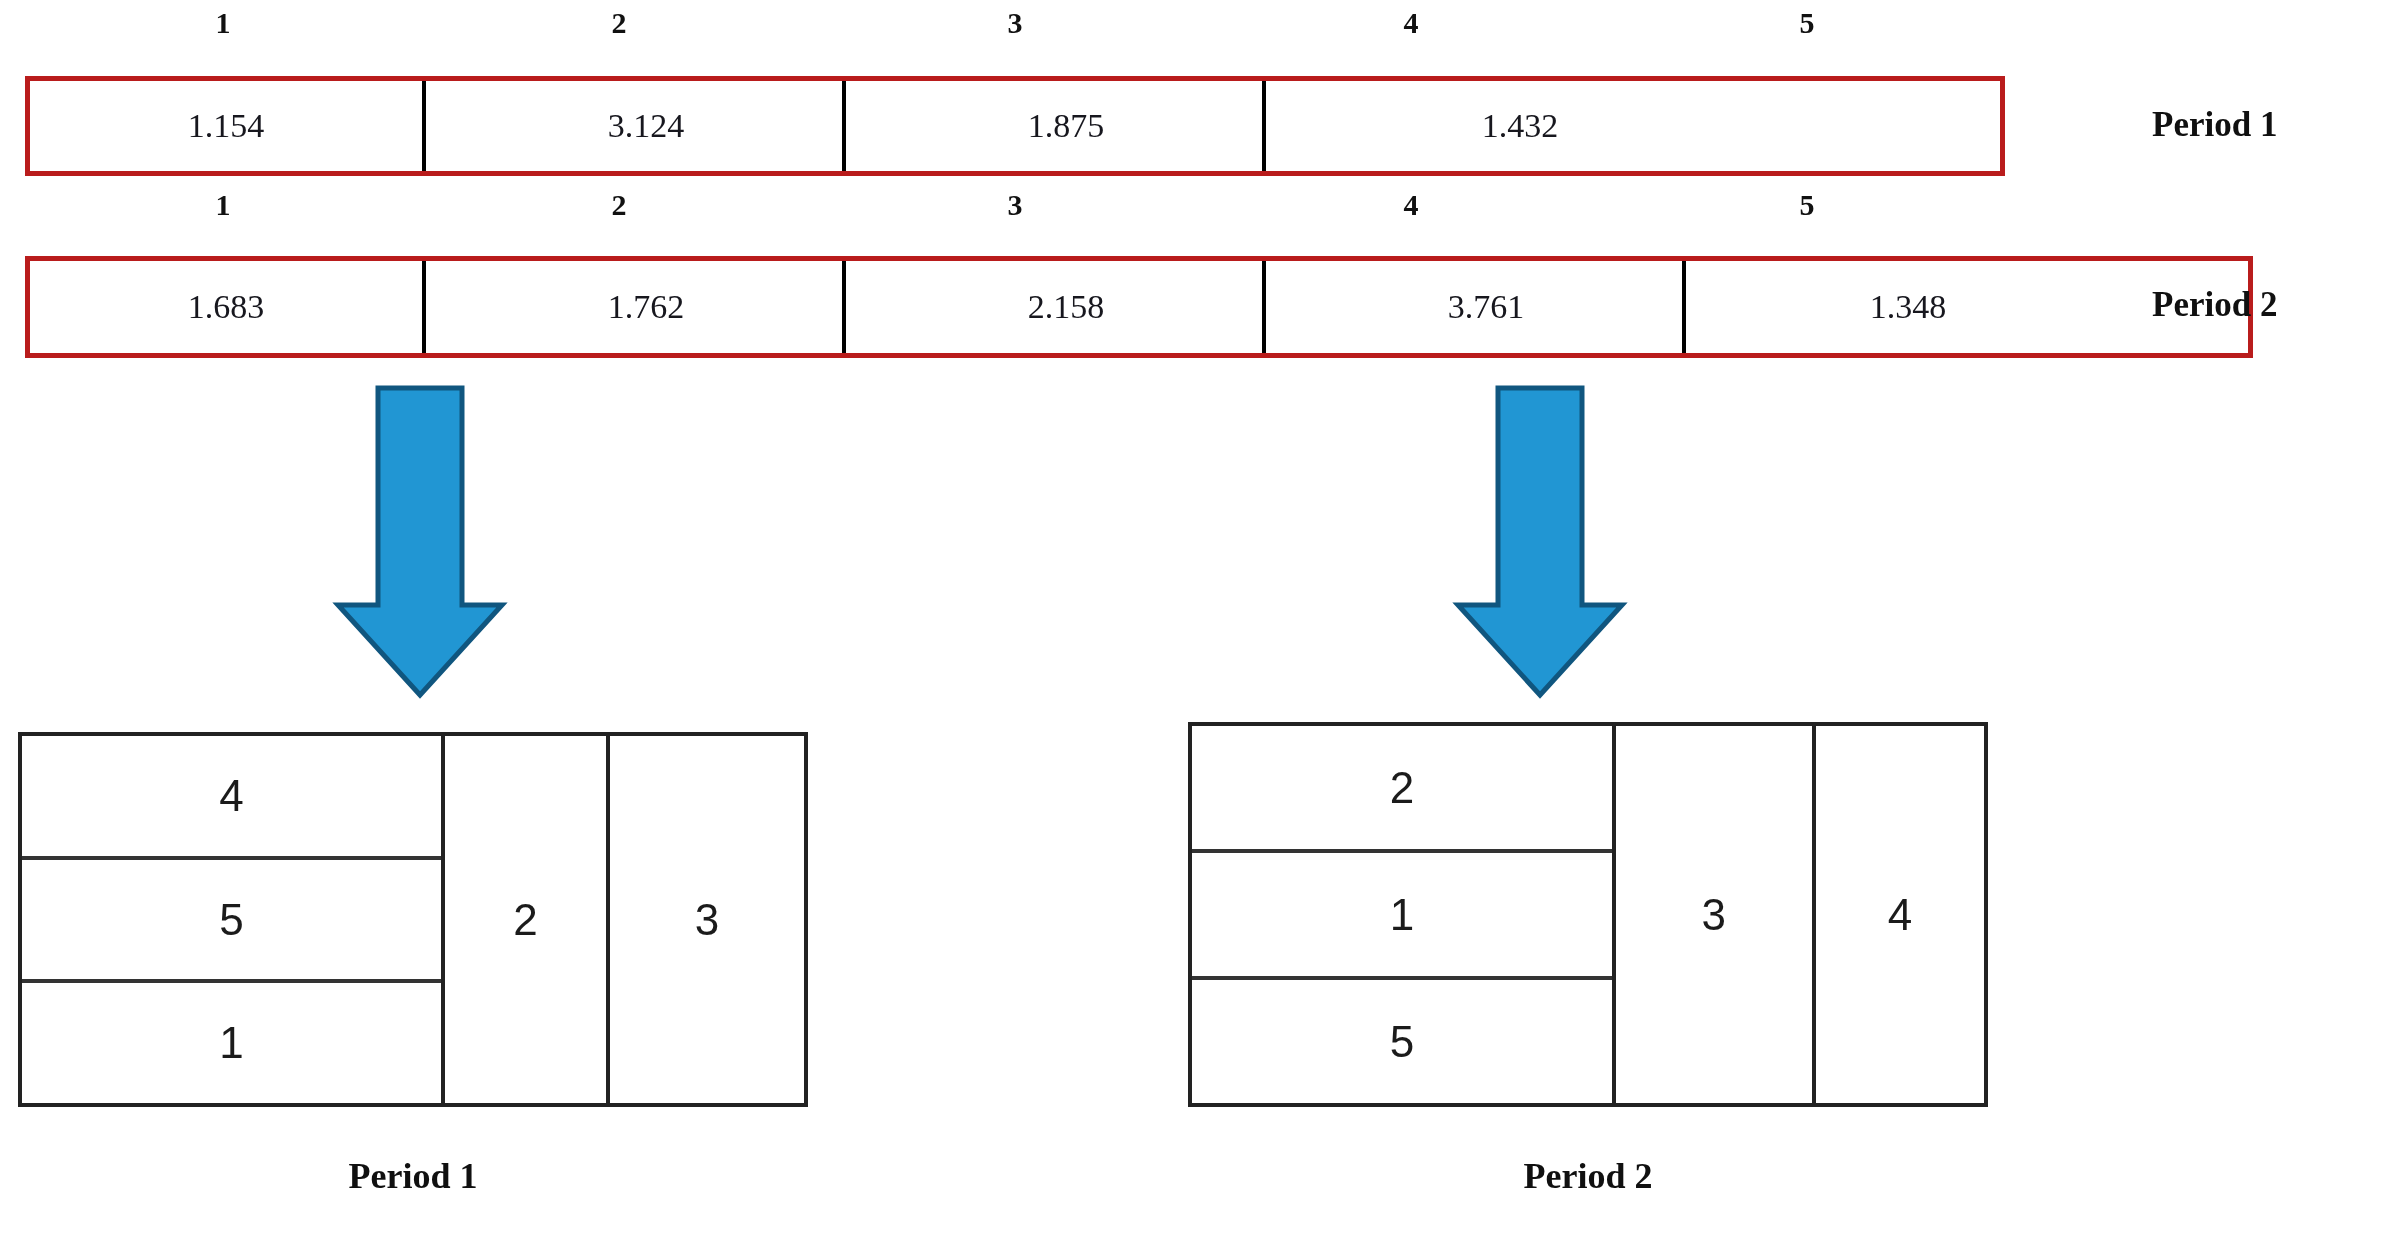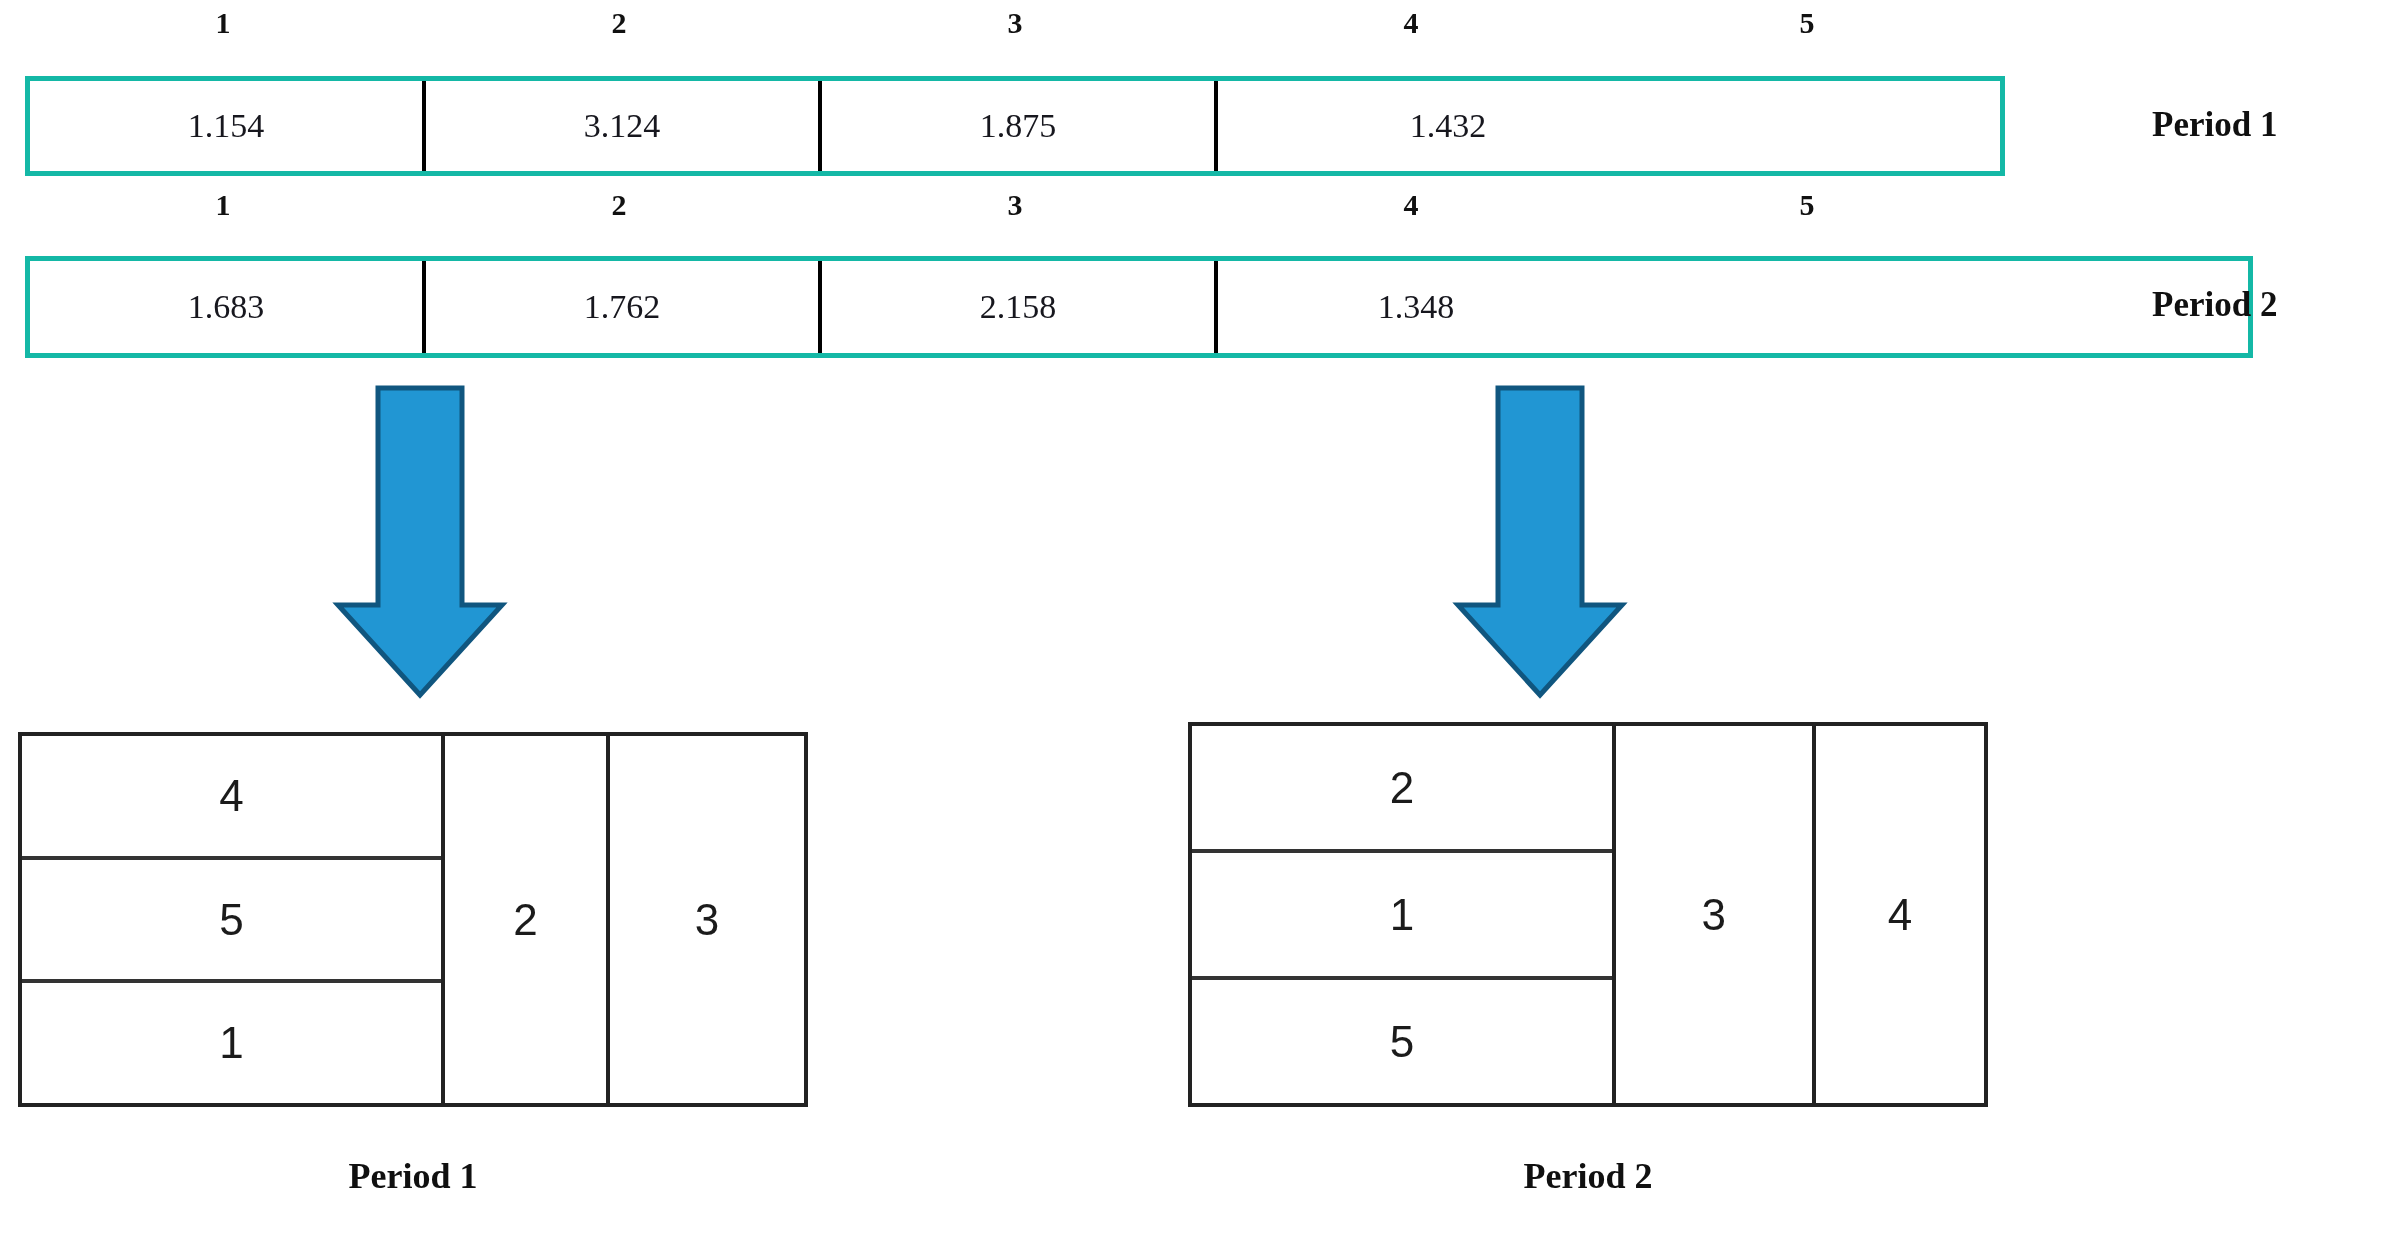--- a/index.html
+++ b/index.html
@@ -10,23 +10,24 @@
   }
   .stage{position:absolute;left:0;top:0;width:2404px;height:1252px;}
   .colhead-row{position:absolute;display:flex;}
   .colhead{
     text-align:center;font-weight:bold;font-size:30px;line-height:1;
     font-family:"Liberation Serif","DejaVu Serif",serif;
     color:#111;
   }
   .strip{
     position:absolute;display:flex;
-    border:5px solid #14b8a6;
+    border:5px solid #b91c1c;
     background:#fff;
     box-sizing:border-box;
+    gap:24px;
   }
   .strip .cell{
     border-right:4px solid #000;
     box-sizing:border-box;
     display:flex;align-items:center;justify-content:center;
     font-size:34px;
     color:#17171e;
     background:#fff;
   }
   .strip .cell:last-child{border-right:none;}
@@ -104,20 +105,21 @@
     <div class="colhead" style="width:396px;">2</div>
     <div class="colhead" style="width:396px;">3</div>
     <div class="colhead" style="width:396px;">4</div>
     <div class="colhead" style="width:396px;">5</div>
   </div>
 
   <div class="strip" style="left:25px;top:256px;width:2228px;height:102px;">
     <div class="cell" style="width:396px;">1.683</div>
     <div class="cell" style="width:396px;">1.762</div>
     <div class="cell" style="width:396px;">2.158</div>
+    <div class="cell" style="width:396px;">3.761</div>
     <div class="cell" style="width:396px;border-radius:23px;">1.348</div>
   </div>
 
   <div class="period-tag" style="left:2152px;top:285px;">Period 2</div>
 
   <div class="arrow" style="left:330px;top:380px;width:180px;height:325px;">
     <svg width="180" height="325" viewBox="0 0 180 325">
       <polygon points="48,8 132,8 132,225 172,225 90,315 8,225 48,225" fill="#2196d3" stroke="#10567f" stroke-width="5" stroke-linejoin="miter"></polygon>
     </svg>
   </div>

